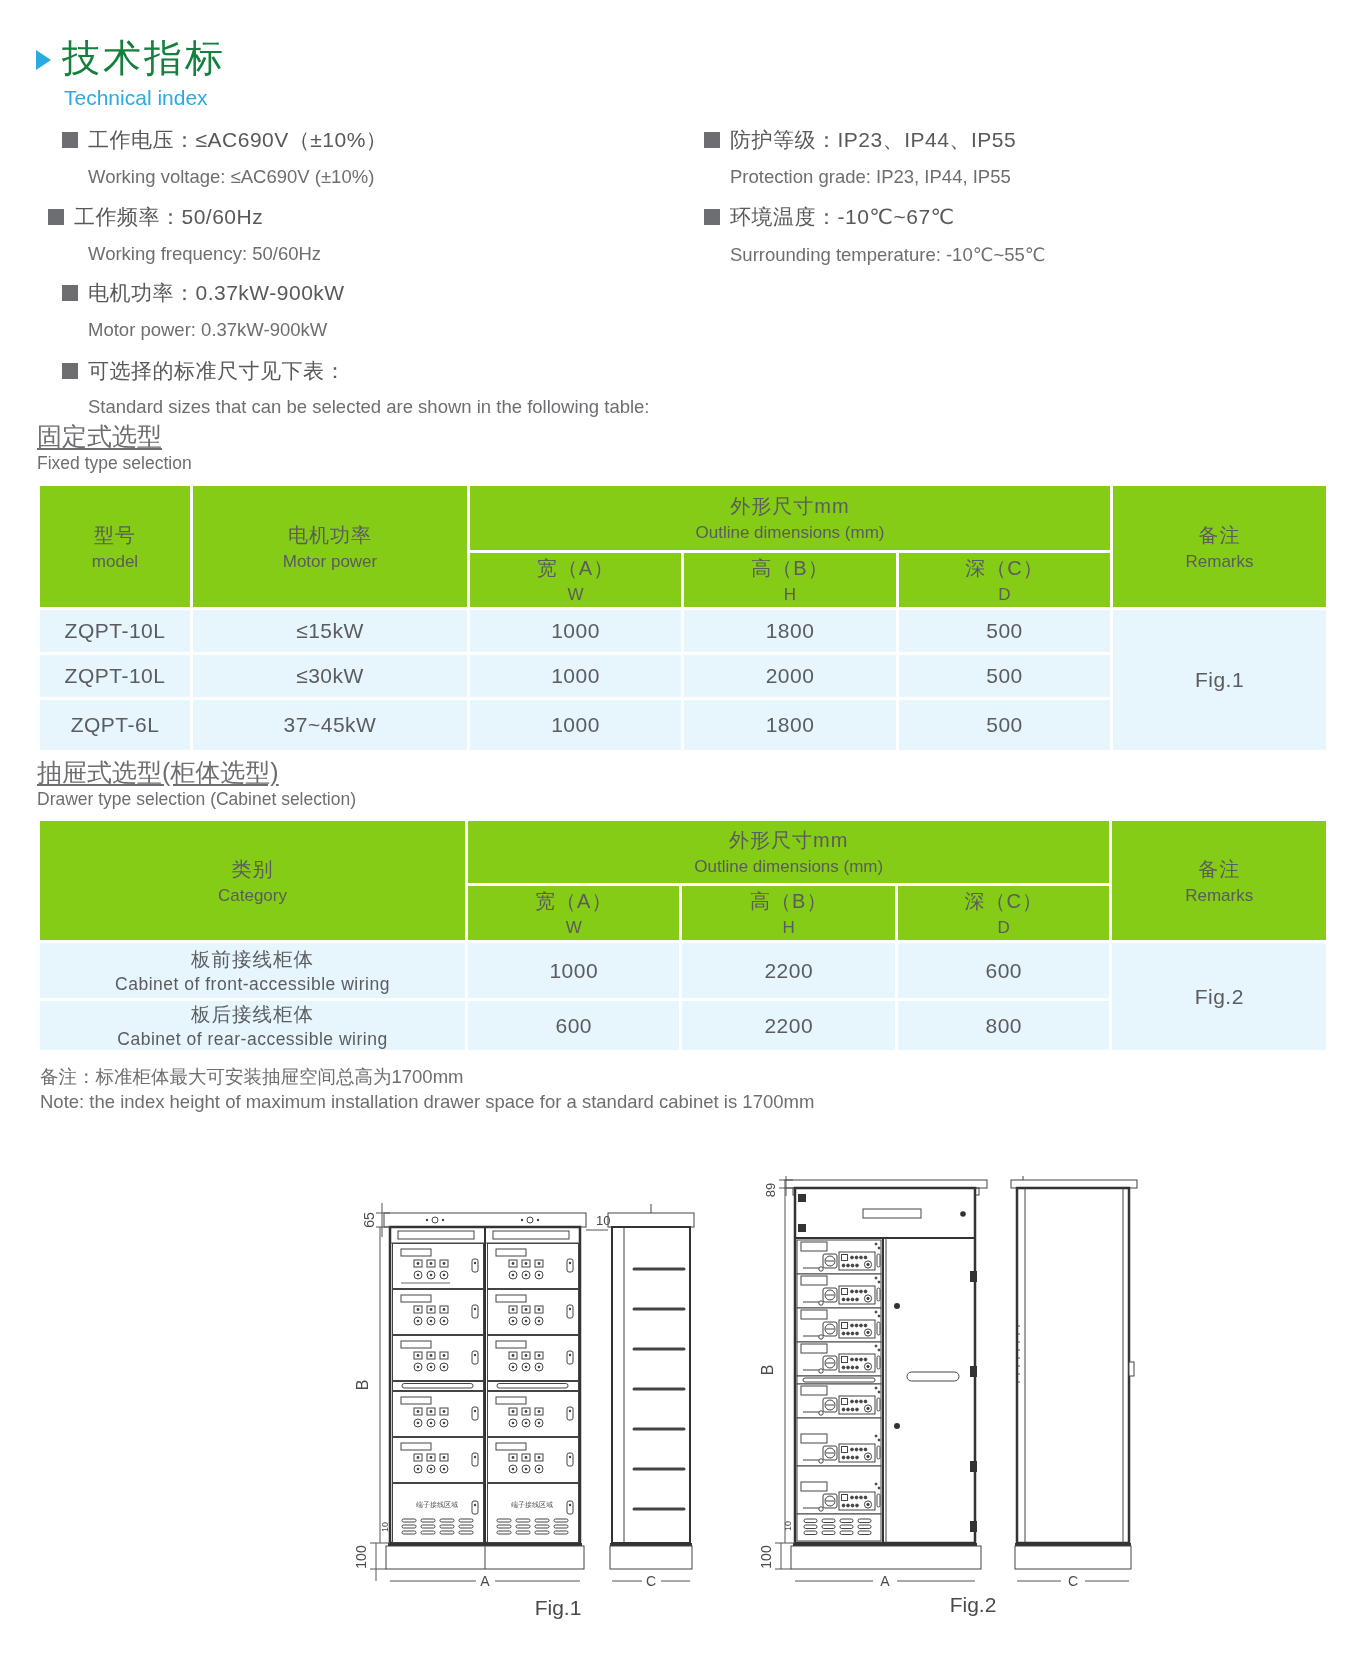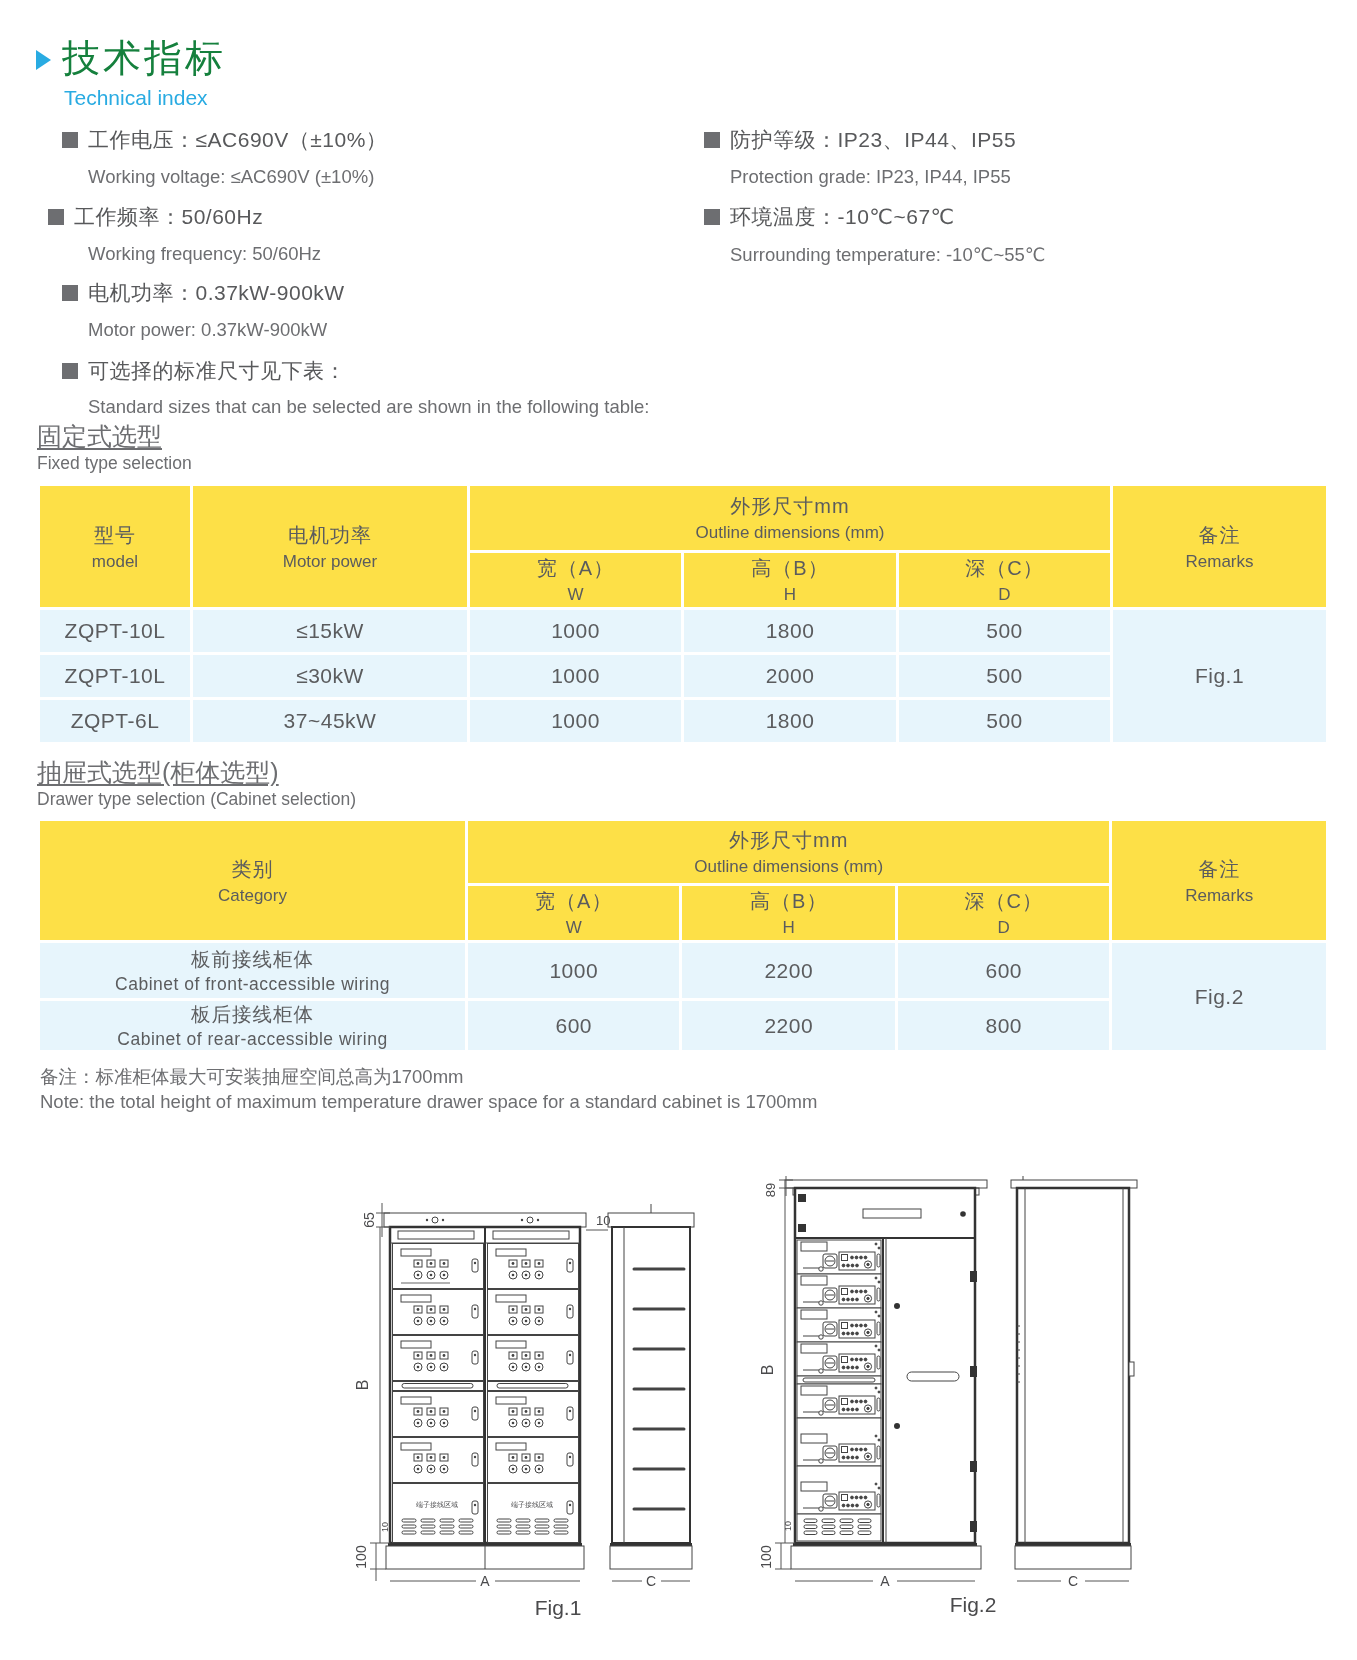--- a/index.html
+++ b/index.html
@@ -17,21 +17,21 @@
   .spec-en { position:absolute; font-size:18.5px; color:#6d6e71; white-space:nowrap; }
   .bullet { display:inline-block; width:16px; height:16px; background:#6d6e71; margin-right:10px; vertical-align:-1px; }
 
   
   .sec-zh { position:absolute; font-size:25px; color:#6d6e71; text-decoration:underline; text-underline-offset:3px; }
   .sec-en { position:absolute; font-size:17.5px; color:#6d6e71; }
 
   
   table.spec { position:absolute; left:37px; border-collapse:separate; border-spacing:3px; table-layout:fixed; width:1292px; }
   table.spec td { text-align:center; vertical-align:middle; }
-  td.th { background:#fde047; color:#5b5c5e; }
+  td.th { background:#84cc16; color:#5b5c5e; }
   td.td { background:#e7f5fc; color:#5b5c5e; font-size:21px; letter-spacing:0.5px; }
   .hz { display:block; font-size:20px; letter-spacing:1px; }
   .he { display:block; font-size:17px; margin-top:3px; }
   .cz { display:block; font-size:19.5px; letter-spacing:1px; }
   .ce { display:block; font-size:17.5px; margin-top:1px; }
 
   .note-line { position:absolute; font-size:18.5px; color:#6d6e71; white-space:nowrap; }
 
   
   svg text { font-family:"Liberation Sans","DejaVu Sans",sans-serif; fill:#4a4a4c; }
@@ -117,21 +117,21 @@
       <td class="td">500</td>
       <td class="td" rowspan="3">Fig.1</td>
     </tr>
     <tr style="height:42px;">
       <td class="td">ZQPT-10L</td>
       <td class="td">≤30kW</td>
       <td class="td">1000</td>
       <td class="td">2000</td>
       <td class="td">500</td>
     </tr>
-    <tr style="height:42px;">
+    <tr style="height:50px;">
       <td class="td">ZQPT-6L</td>
       <td class="td">37~45kW</td>
       <td class="td">1000</td>
       <td class="td">1800</td>
       <td class="td">500</td>
     </tr>
   </tbody>
     </table>
 
   <div class="sec-zh" style="left:37px; top:756px;">抽屉式选型(柜体选型)</div>
@@ -190,21 +190,21 @@
             <span class="ce">Cabinet of rear-accessible wiring</span>
           </td>
       <td class="td">600</td>
       <td class="td">2200</td>
       <td class="td">800</td>
     </tr>
   </tbody>
     </table>
 
   <div class="note-line" style="left:40px; top:1064px;">备注：标准柜体最大可安装抽屉空间总高为1700mm</div>
-  <div class="note-line" style="left:40px; top:1091px;">Note: the total height of maximum temperature drawer space for a standard cabinet is 1700mm</div>
+  <div class="note-line" style="left:40px; top:1091px;">Note: the index height of maximum installation drawer space for a standard cabinet is 1700mm</div>
 
   <svg class="fig-svg" style="left:340px; top:1191px;" width="370" height="440" viewBox="0 0 370 440">
     <defs>
       <g id="f1-drawer">
         <rect x="0.5" y="0.5" width="91" height="45" fill="#fff" stroke="#444"></rect>
         <rect x="9" y="6" width="30" height="7" fill="none" stroke="#444"></rect>
         <rect x="22" y="17" width="8" height="7" fill="none" stroke="#444"></rect>
           <circle cx="26" cy="20.5" r="1.4" fill="#444"></circle>
         <rect x="35" y="17" width="8" height="7" fill="none" stroke="#444"></rect>
           <circle cx="39" cy="20.5" r="1.4" fill="#444"></circle>

